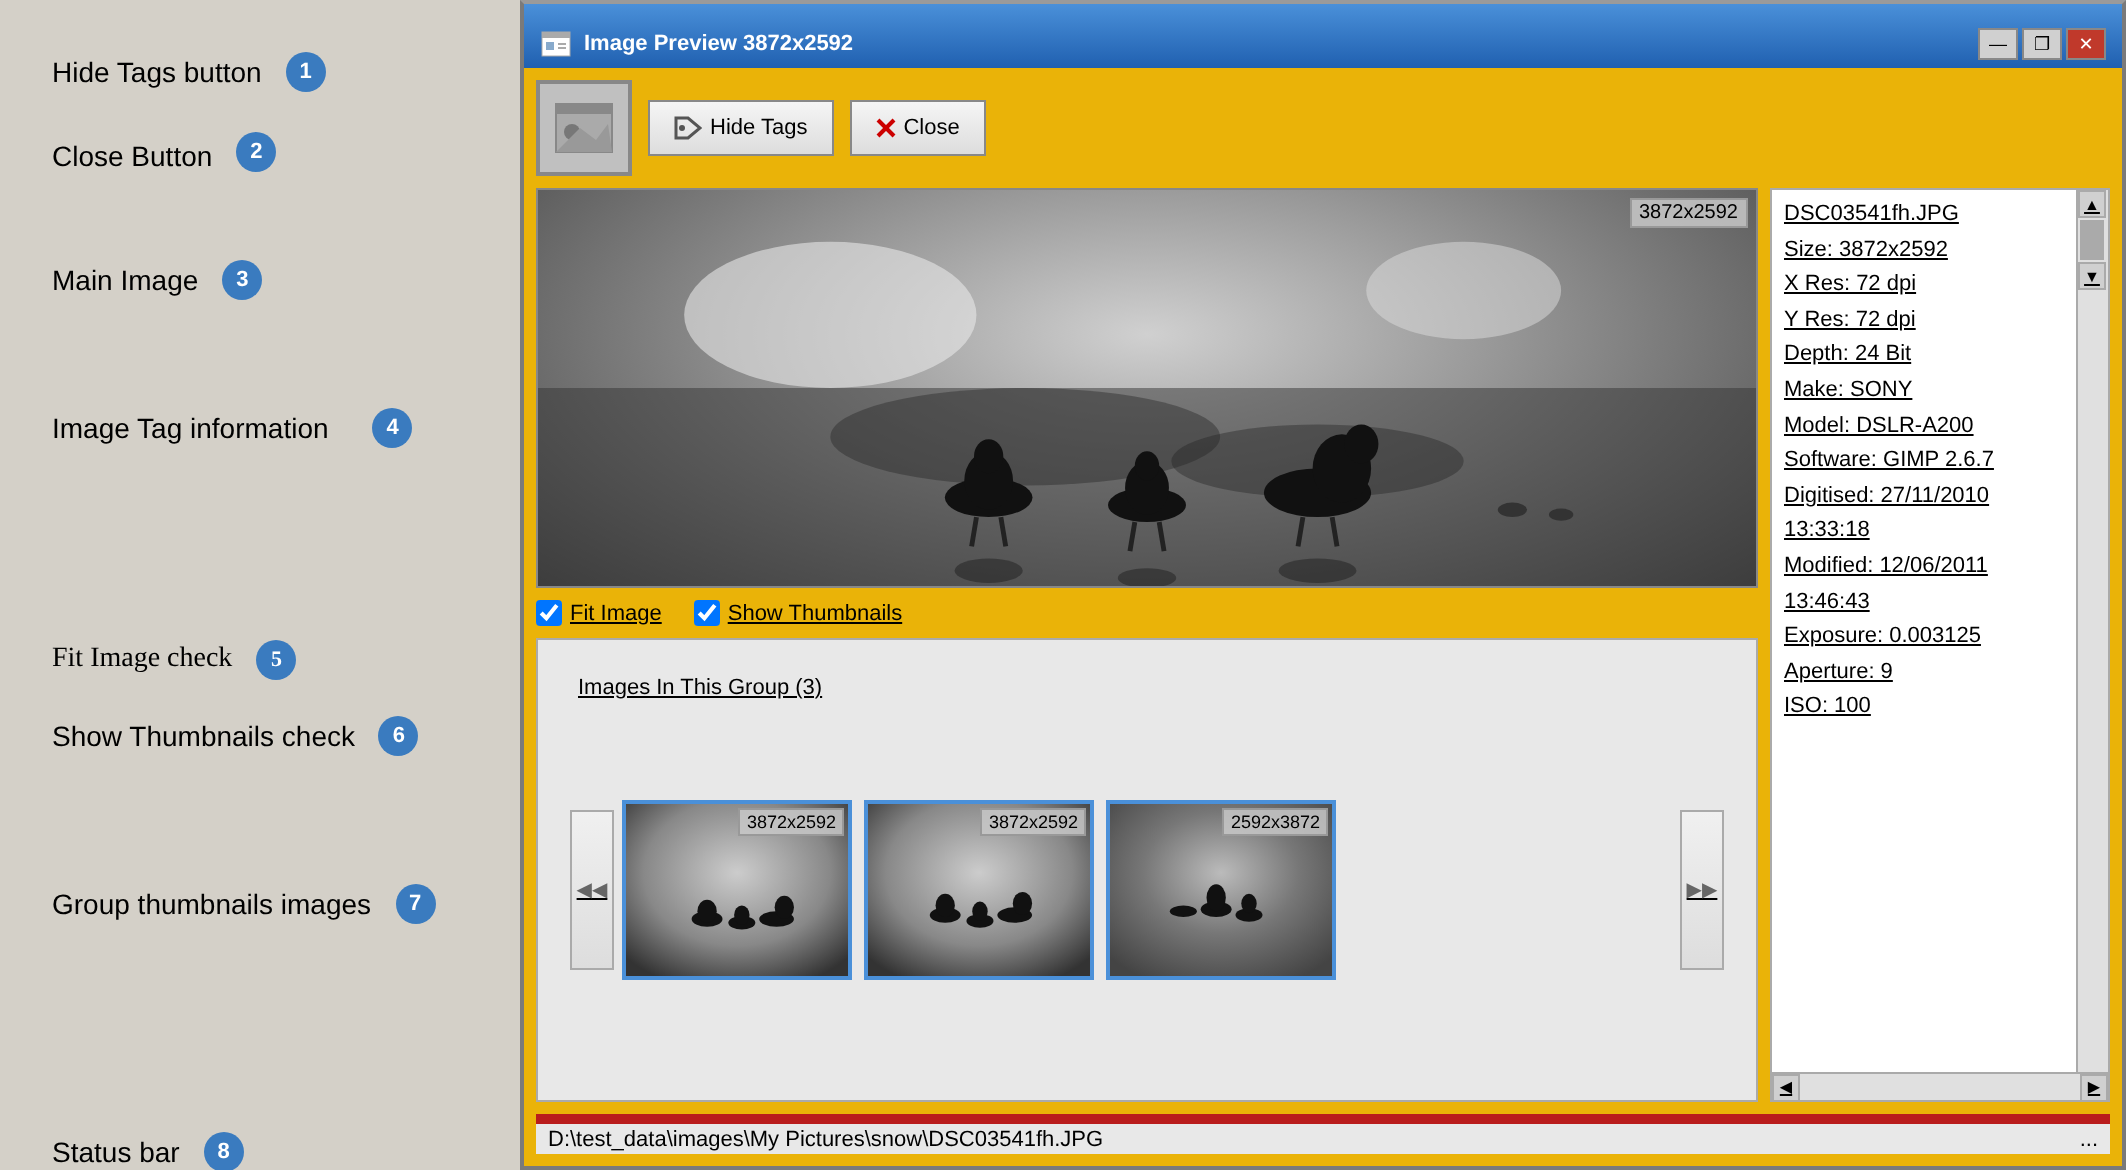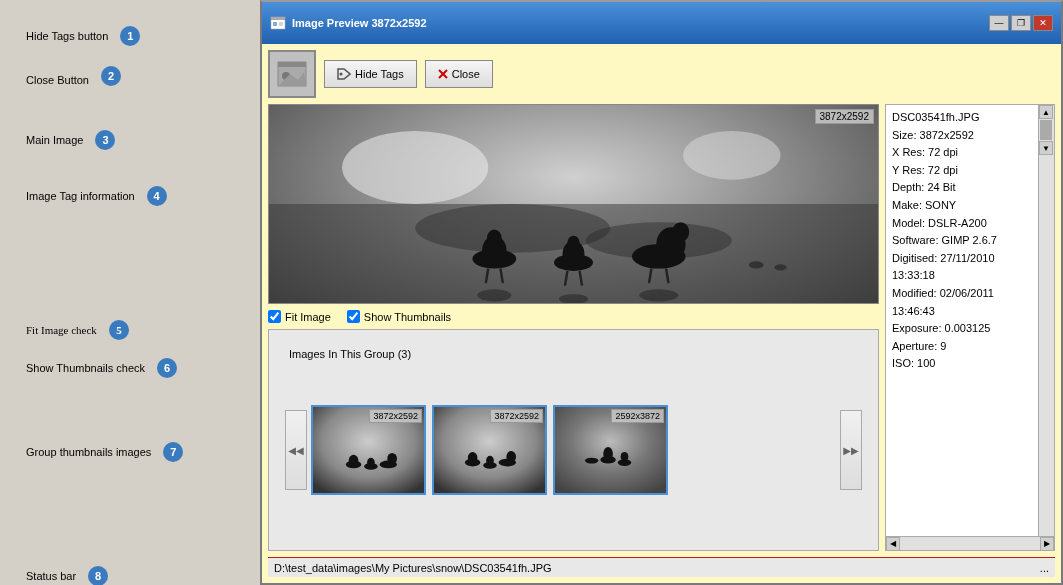--- a/index.html
+++ b/index.html
@@ -19,21 +19,21 @@
       min-width: 260px;
       background: #d4d0c8;
       padding: 10px 0;
       position: relative;
       display: flex;
       flex-direction: column;
       gap: 0;
     }
 
     .annotation-label {
-      font-size: 11px;
+      font-size: 14px;
       color: #000;
       padding-left: 18px;
     }
 
     .annotation-number {
       width: 20px;
       height: 20px;
       background: #3a7bbf;
       border-radius: 50%;
       color: white;
@@ -55,23 +55,23 @@
       border-top: 2px solid #9a9a9a;
       background: #f0f0f0;
     }
 
     
     .title-bar {
       background: linear-gradient(to bottom, #4a90d9 0%, #2060b0 100%);
       color: white;
       padding: 4px 8px;
       display: flex;
-      align-items: center;
+      align-items: flex-end;
       justify-content: space-between;
-      height: 42px;
+      height: 32px;
       flex-shrink: 0;
     }
 
     .title-bar-left {
       display: flex;
       align-items: center;
       gap: 6px;
       font-size: 11px;
       font-weight: bold;
     }
@@ -102,21 +102,21 @@
     .title-btn.close-btn {
       background: #c0392b;
       color: white;
     }
 
     
     .window-content {
       flex: 1;
       display: flex;
       flex-direction: column;
-      background: #fef9c3;
+      background: #eab308;
       padding: 6px;
       gap: 6px;
       overflow: hidden;
     }
 
     
     .toolbar {
       display: flex;
       align-items: center;
       gap: 8px;
@@ -149,20 +149,21 @@
       gap: 4px;
       height: 28px;
     }
 
     
     .content-area {
       display: flex;
       gap: 6px;
       flex: 1;
       overflow: hidden;
+      text-decoration: underline;
     }
 
     
     .image-area {
       flex: 1;
       display: flex;
       flex-direction: column;
       gap: 4px;
       overflow: hidden;
     }
@@ -317,21 +318,21 @@
 
     .tags-inner {
       display: flex;
       flex: 1;
       overflow: hidden;
     }
 
     
     .status-bar {
       background: #e8e8e8;
-      border-top: 1px solid #b91c1c;
+      border-top: 5px solid #b91c1c;
       padding: 2px 6px;
       font-size: 11px;
       color: #000;
       display: flex;
       align-items: center;
       justify-content: space-between;
       height: 20px;
       flex-shrink: 0;
     }
 
@@ -366,21 +367,21 @@
       <span class="annotation-number">1</span>
     </div>
     <div style="position:absolute; top:56px; left:8px; display:flex; align-items:flex-end; gap:6px;">
       <span class="annotation-label">Close Button</span>
       <span class="annotation-number">2</span>
     </div>
     <div style="position:absolute; top:120px; left:8px; display:flex; align-items:center; gap:6px;">
       <span class="annotation-label">Main Image</span>
       <span class="annotation-number">3</span>
     </div>
-    <div style="position:absolute; top:176px; left:8px; display:flex; align-items:center; gap:6px;text-align:center;">
+    <div style="position:absolute; top:194px; left:8px; display:flex; align-items:center; gap:16px;text-align:center;">
       <span class="annotation-label">Image Tag information</span>
       <span class="annotation-number">4</span>
     </div>
     <div style="position:absolute; top:310px; left:8px; display:flex; align-items:center; gap:6px;font-family:Liberation Serif, serif;">
       <span class="annotation-label">Fit Image check</span>
       <span class="annotation-number">5</span>
     </div>
     <div style="position:absolute; top:348px; left:8px; display:flex; align-items:center; gap:6px;">
       <span class="annotation-label">Show Thumbnails check</span>
       <span class="annotation-number">6</span>
@@ -593,21 +594,21 @@
           <div class="tags-content">
             <div>DSC03541fh.JPG</div>
             <div>Size: 3872x2592</div>
             <div>X Res: 72 dpi</div>
             <div>Y Res: 72 dpi</div>
             <div>Depth: 24 Bit</div>
             <div>Make: SONY</div>
             <div>Model: DSLR-A200</div>
             <div>Software: GIMP 2.6.7</div>
             <div>Digitised: 27/11/2010 13:33:18</div>
-            <div>Modified: 02/06/2011 13:46:43</div>
+            <div>Modified: 12/06/2011 13:46:43</div>
             <div>Exposure: 0.003125</div>
             <div>Aperture: 9</div>
             <div>ISO: 100</div>
           </div>
 
           <div class="tags-scrollbar">
             <div class="scroll-arrow">▲</div>
             <div style="flex:1; background:#e0e0e0; position:relative;">
               <div class="scroll-thumb"></div>
             </div>

